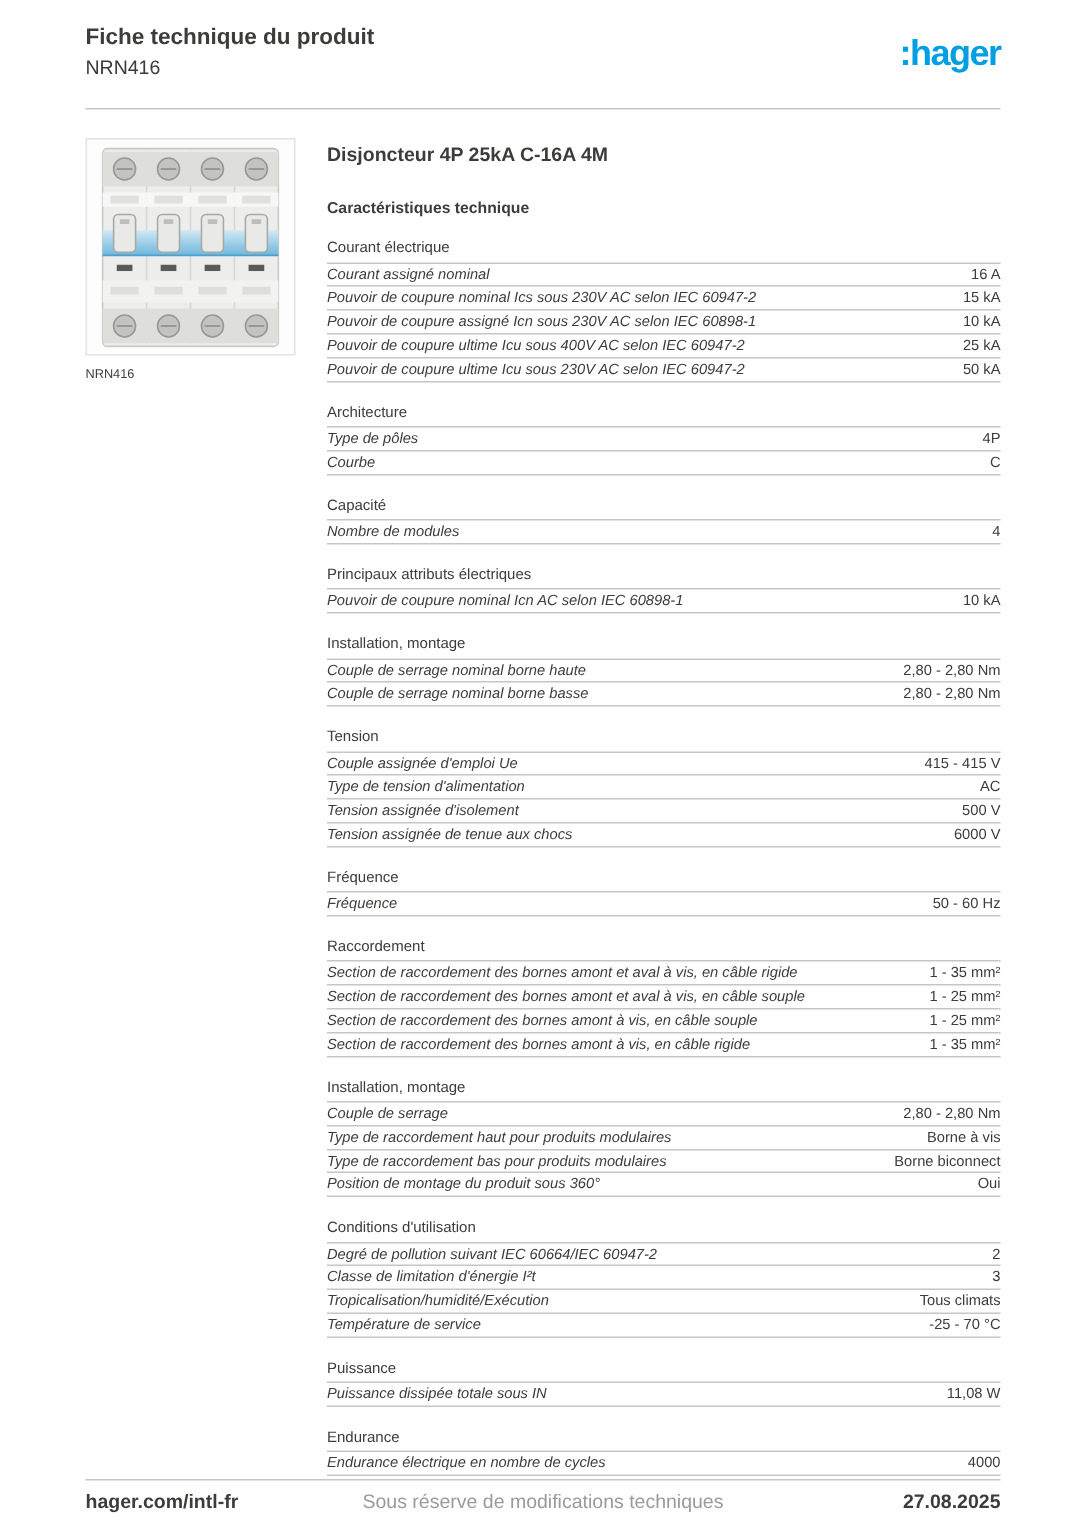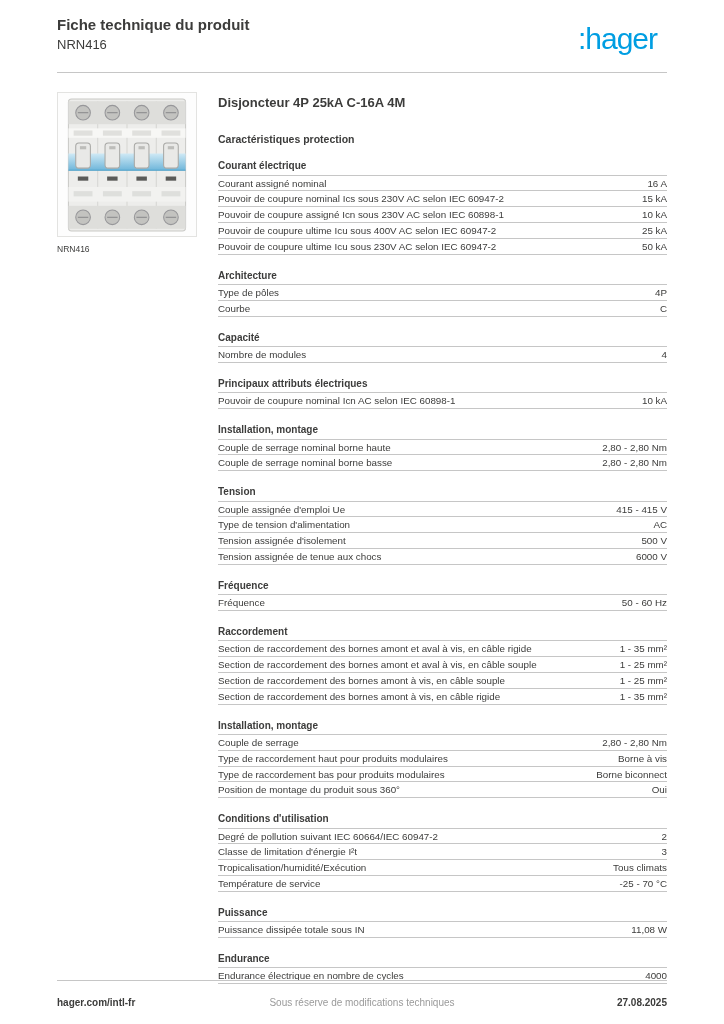--- a/index.html
+++ b/index.html
@@ -9,60 +9,60 @@
     --line-light:#d9d9d9;
   }
   *{box-sizing:border-box;}
   html,body{margin:0;padding:0;}
   body{
     width:724px;height:1024px;position:relative;overflow:hidden;
     background:#ffffff;color:var(--text);
     font-family:"Liberation Sans", sans-serif;
   }
   
-  .header{position:absolute;left:57px;right:67px;top:16px;height:56px;}
+  .header{position:absolute;left:57px;right:57px;top:16px;height:56px;}
   .header-title{margin:0;font-size:15px;font-weight:bold;line-height:1.25;}
   .header-code{margin:2px 0 0;font-size:13px;font-weight:normal;line-height:1.2;}
   .logo{
     position:absolute;right:0;top:8px;
-    font-size:30px;font-weight:normal;color:var(--blue);
+    font-size:24px;font-weight:bold;color:var(--blue);
     letter-spacing:-1px;line-height:1;
   }
   .header-rule{position:absolute;left:57px;right:57px;top:72px;height:0;border-top:1px solid var(--line);}
   
   .left-col{position:absolute;left:57px;top:92px;width:140px;}
   .product-image{
     width:140px;height:145px;border:1px solid #e3e3e1;background:#fdfdfd;
     display:flex;align-items:center;justify-content:center;
   }
   .image-caption{margin-top:7px;font-size:8.5px;color:var(--text);}
   
   .right-col{position:absolute;left:218px;right:57px;top:92px;}
   .product-title{margin:3px 0 0;font-size:13px;font-weight:bold;line-height:1.2;}
   .tech-subtitle{margin:22px 0 0;font-size:10.5px;font-weight:bold;line-height:1.2;}
   .spec-sections{margin-top:3px;}
   .spec-section{margin-top:13px;}
   .spec-title{
-    margin:0;font-size:10px;font-weight:bold;
+    margin:0;font-size:10px;font-weight:normal;
     padding:2px 0 3px;border-bottom:1px solid var(--line);
     line-height:1.15;
   }
   .spec-row{
     display:flex;justify-content:space-between;align-items:baseline;
     font-size:9.8px;line-height:1.15;
     padding:2px 0 1.5px;border-bottom:1px solid var(--line);
   }
-  .spec-label{text-align:center;}
+  .spec-label{text-align:center;font-style:italic;}
   .spec-value{text-align:right;white-space:nowrap;margin-left:14px;}
   
   .footer{
     position:absolute;left:57px;right:57px;bottom:16px;
-    border-top:1px solid var(--line);padding-top:16px;
+    border-top:1px solid var(--line);padding-top:6px;
     display:grid;grid-template-columns:1fr auto 1fr;align-items:baseline;
-    font-size:10px;
+    font-size:13px;
   }
   .footer-left{font-weight:bold;text-align:left;}
   .footer-center{color:#9a9a9a;text-align:center;}
   .footer-right{font-weight:bold;text-align:right;}
 </style>
 </head>
 <body>
 
 <div class="header">
   <h1 class="header-title">Fiche technique du produit</h1>
@@ -141,21 +141,21 @@
       <line x1="41" y1="115" x2="51" y2="115" stroke="#8a8a8d"></line>
       <line x1="69" y1="115" x2="79" y2="115" stroke="#8a8a8d"></line>
       <line x1="97" y1="115" x2="107" y2="115" stroke="#8a8a8d"></line>
     </svg>
   </div>
   <div class="image-caption">NRN416</div>
 </div>
 
 <div class="right-col">
   <h2 class="product-title">Disjoncteur 4P 25kA C-16A 4M</h2>
-  <h3 class="tech-subtitle">Caractéristiques protection</h3>
+  <h3 class="tech-subtitle">Caractéristiques technique</h3>
   <div class="spec-sections">
       <section class="spec-section">
         <h4 class="spec-title">Courant électrique</h4>
         <div class="spec-row">
           <span class="spec-label">Courant assigné nominal</span>
           <span class="spec-value">16 A</span>
         </div>
         <div class="spec-row">
           <span class="spec-label">Pouvoir de coupure nominal Ics sous 230V AC selon IEC 60947-2</span>
           <span class="spec-value">15 kA</span>

